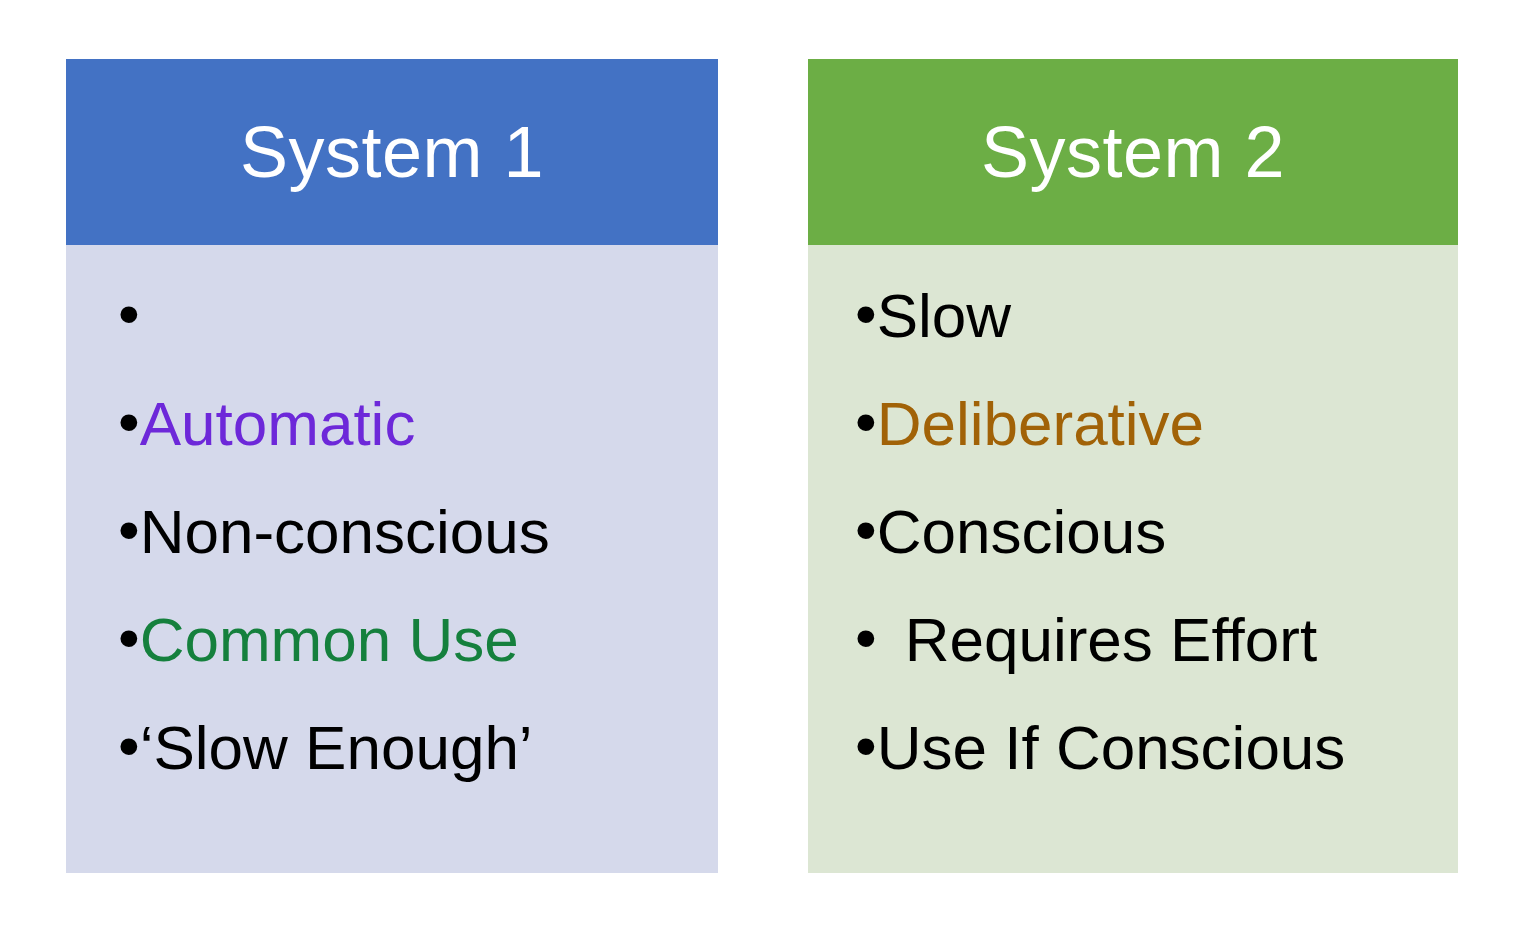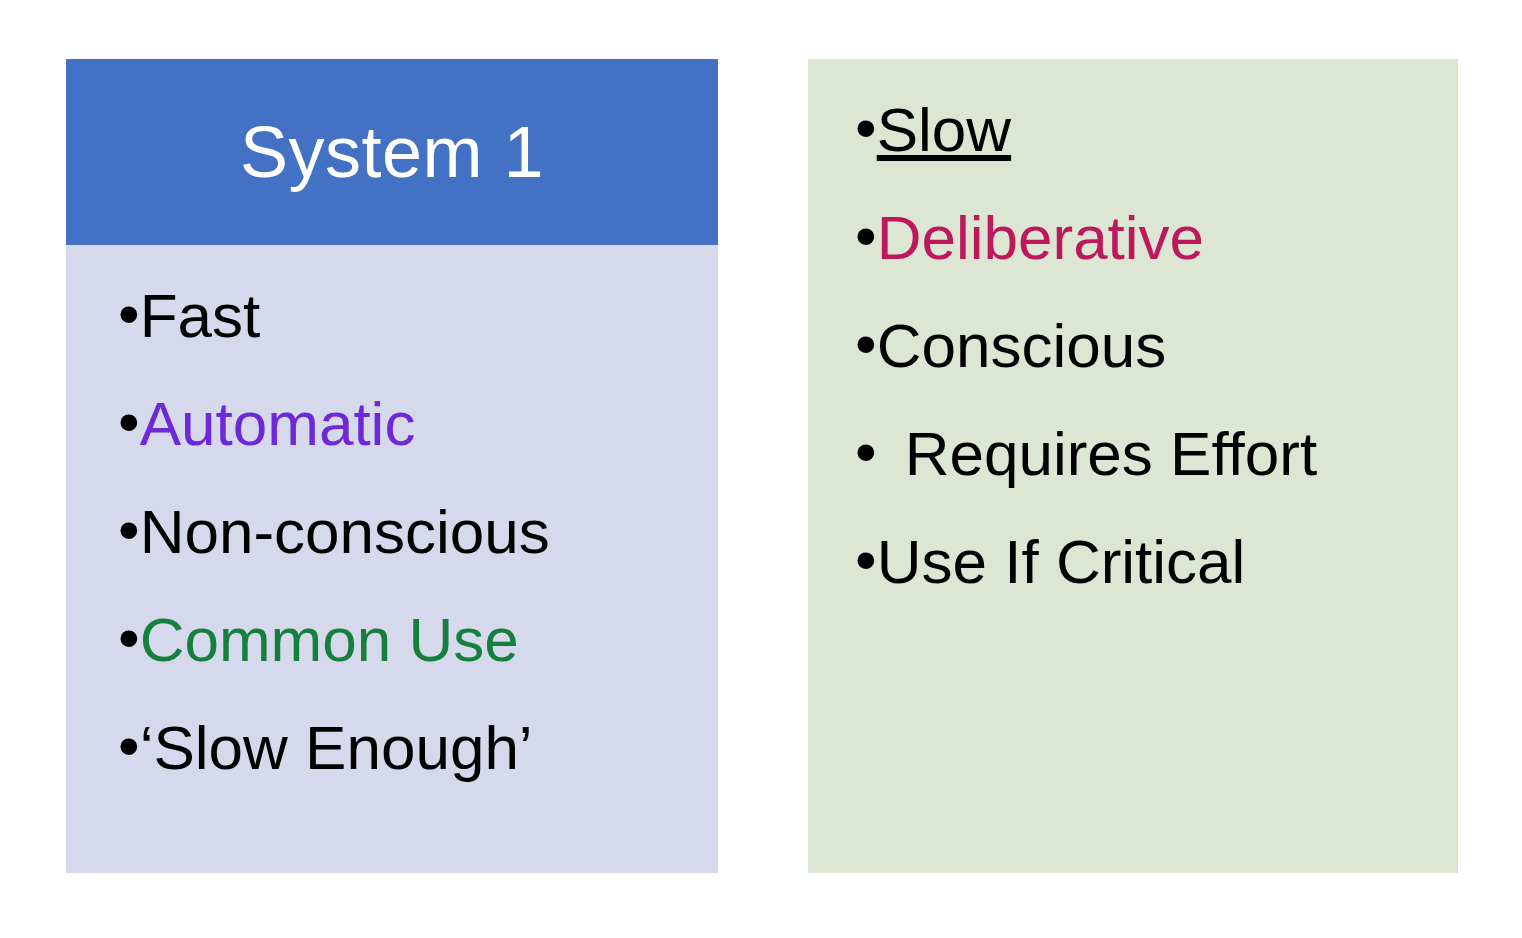--- a/index.html
+++ b/index.html
@@ -107,21 +107,20 @@
 <div class="slide">
 
   <div class="card card-system-1">
     <div class="card-header" style="background: rgb(67, 114, 196);">
       <span class="card-header-title" style="color: rgb(255, 255, 255);">System 1</span>
     </div>
     <div class="card-body" style="background: rgb(213, 217, 235);">
       <ul class="bullet-list">
         <li class="bullet-item">
           <span class="bullet-dot" style="color: rgb(0, 0, 0);">•</span>
-          <span class="bullet-text" style="color: rgb(0, 0, 0);">Fast</span>
         </li>
         <li class="bullet-item">
           <span class="bullet-dot" style="color: rgb(0, 0, 0);">•</span>
           <span class="bullet-text" style="color: #6d28d9;">Automatic</span>
         </li>
         <li class="bullet-item">
           <span class="bullet-dot" style="color: rgb(0, 0, 0);">•</span>
           <span class="bullet-text" style="color: #000000;">Non-conscious</span>
         </li>
         <li class="bullet-item">
@@ -130,39 +129,42 @@
         </li>
         <li class="bullet-item">
           <span class="bullet-dot" style="color: rgb(0, 0, 0);">•</span>
           <span class="bullet-text" style="color: rgb(0, 0, 0);">‘Slow Enough’</span>
         </li>
       </ul>
     </div>
   </div>
 
   <div class="card card-system-2">
+    <div class="card-header" style="background: rgb(108, 174, 69);">
+      <span class="card-header-title" style="color: rgb(255, 255, 255);">System 2</span>
+    </div>
     <div class="card-body" style="background: rgb(220, 230, 211);">
       <ul class="bullet-list">
         <li class="bullet-item">
           <span class="bullet-dot" style="color: rgb(0, 0, 0);">•</span>
-          <span class="bullet-text" style="color: rgb(0, 0, 0); text-decoration: underline;">Slow</span>
+          <span class="bullet-text" style="color: rgb(0, 0, 0);">Slow</span>
         </li>
         <li class="bullet-item">
           <span class="bullet-dot" style="color: rgb(0, 0, 0);">•</span>
-          <span class="bullet-text" style="color: #be185d;">Deliberative</span>
+          <span class="bullet-text" style="color: #a16207;">Deliberative</span>
         </li>
         <li class="bullet-item">
           <span class="bullet-dot" style="color: rgb(0, 0, 0);">•</span>
           <span class="bullet-text" style="color: #000000;">Conscious</span>
         </li>
         <li class="bullet-item">
           <span class="bullet-dot" style="color: rgb(0, 0, 0);">•</span>
           <span class="bullet-text" style="color: rgb(0, 0, 0); margin-left: 28px;">Requires Effort</span>
         </li>
         <li class="bullet-item">
           <span class="bullet-dot" style="color: rgb(0, 0, 0);">•</span>
-          <span class="bullet-text" style="color: rgb(0, 0, 0);">Use If Critical</span>
+          <span class="bullet-text" style="color: rgb(0, 0, 0);">Use If Conscious</span>
         </li>
       </ul>
     </div>
   </div>
 
 </div>
 
 </body></html>

